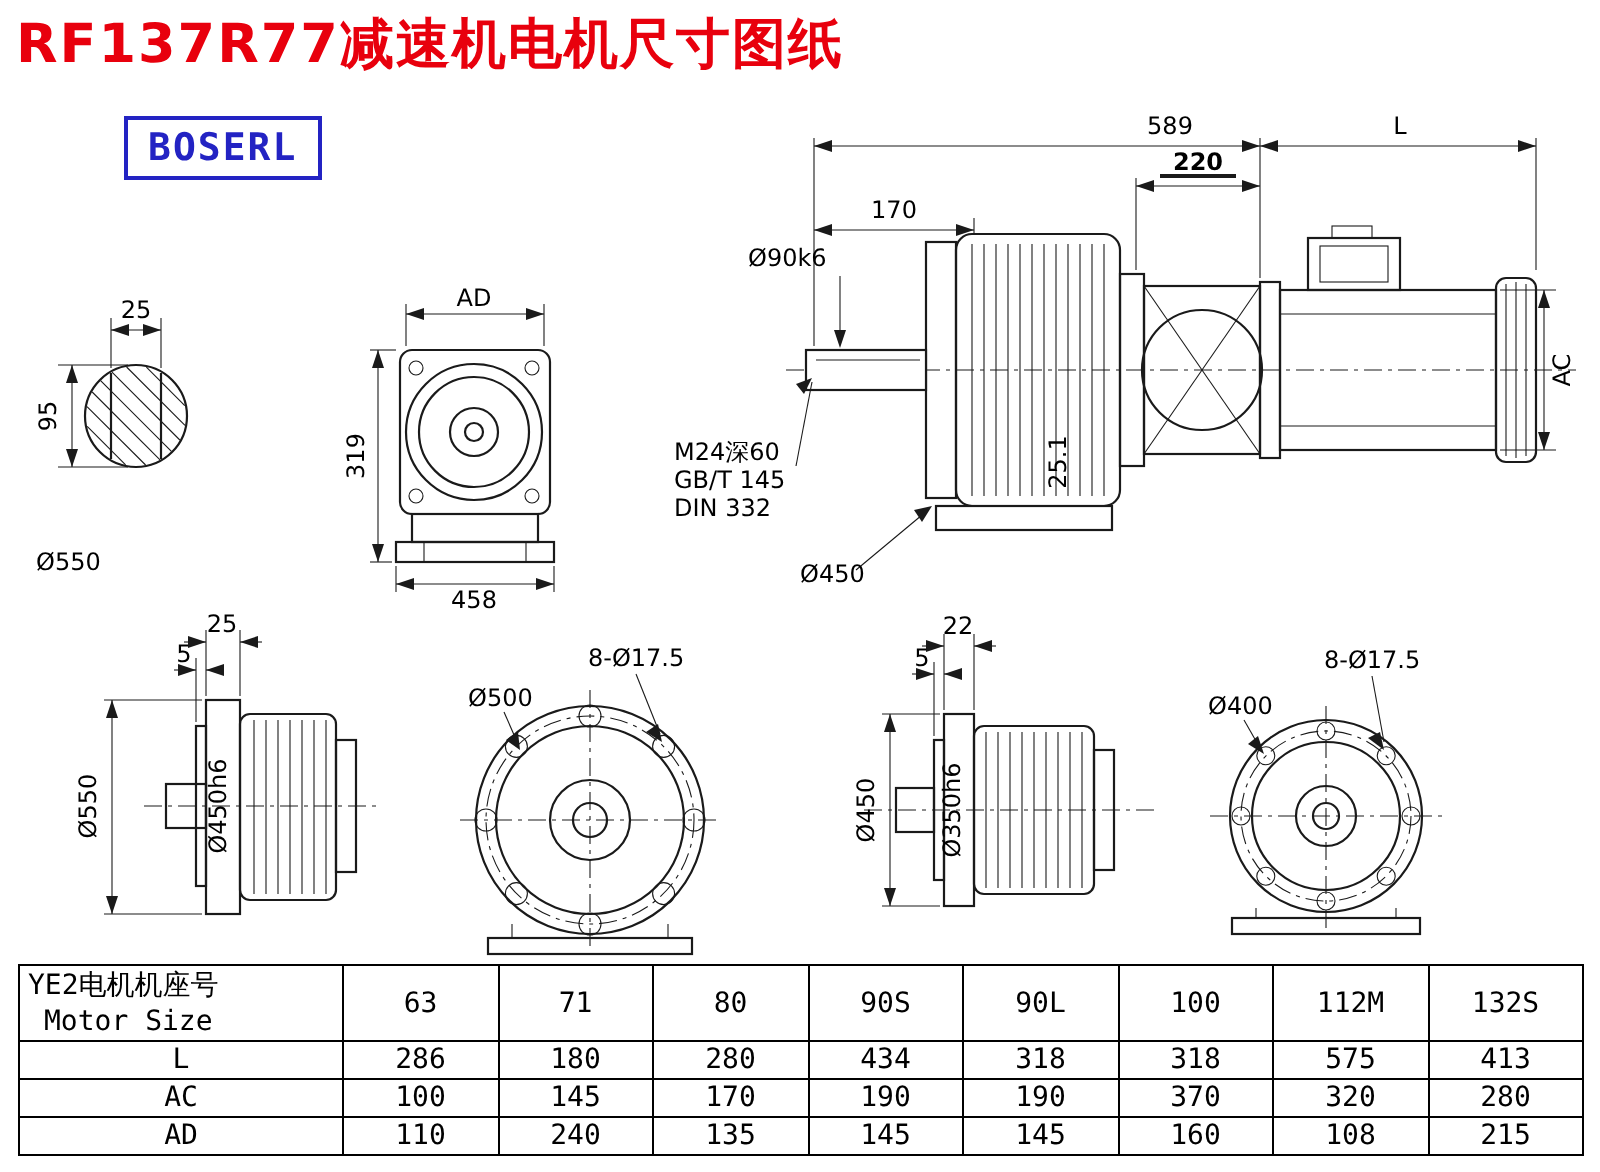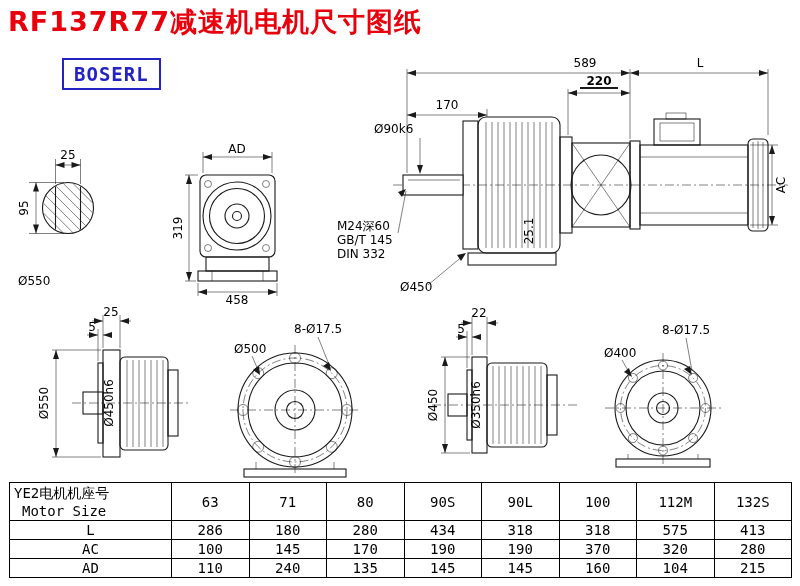--- a/index.html
+++ b/index.html
@@ -345,19 +345,19 @@
       <td>280</td>
     </tr>
     <tr>
       <td>AD</td>
       <td>110</td>
       <td>240</td>
       <td>135</td>
       <td>145</td>
       <td>145</td>
       <td>160</td>
-      <td>104</td>
+      <td>108</td>
       <td>215</td>
     </tr>
   </tbody>
     </table>
 
 </div>
 
 </body></html>

